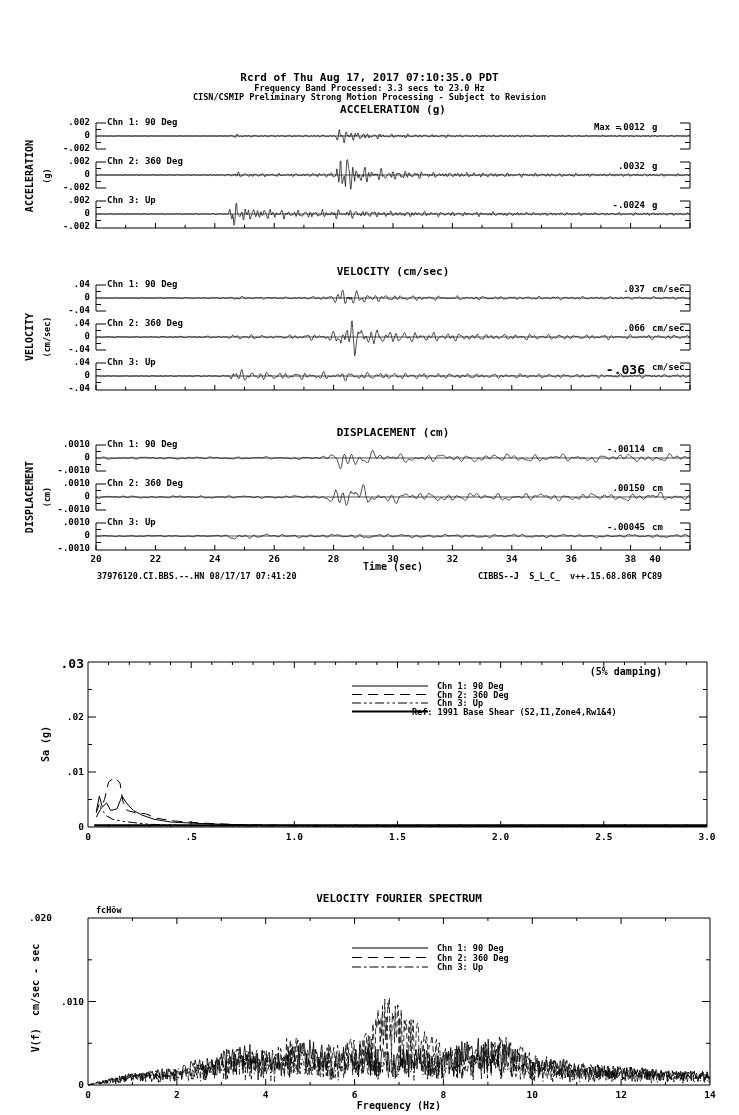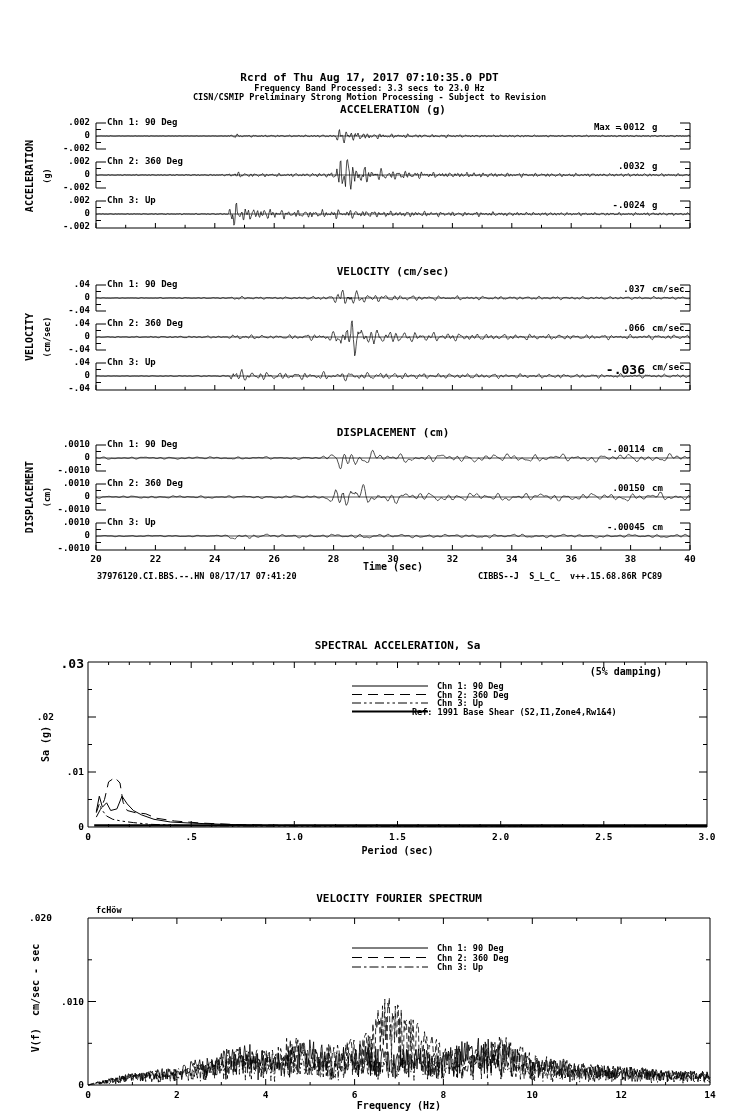--- a/index.html
+++ b/index.html
@@ -72,25 +72,23 @@
       <path d="M88.0,1085.0L88.7,1084.8L89.5,1084.7L90.2,1084.5L91.0,1084.4L91.7,1084.1L92.5,1084.2L93.2,1084.0L94.0,1084.2L94.7,1083.6L95.5,1083.2L96.2,1083.2L97.0,1082.7L97.7,1082.9L98.5,1083.4L99.2,1081.6L100.0,1084.3L100.7,1082.1L101.5,1081.8L102.2,1082.1L103.0,1082.2L103.7,1081.0L104.5,1081.7L105.2,1080.0L106.0,1082.3L106.7,1082.0L107.5,1080.1L108.2,1080.9L109.0,1083.4L109.7,1083.4L110.5,1080.4L111.2,1079.5L112.0,1079.3L112.7,1078.1L113.5,1079.4L114.2,1080.4L115.0,1081.3L115.7,1079.7L116.5,1077.4L117.2,1077.4L118.0,1081.8L118.7,1082.6L119.5,1081.4L120.2,1076.8L121.0,1076.9L121.7,1078.9L122.5,1076.1L123.2,1076.5L124.0,1075.6L124.7,1081.8L125.5,1077.8L126.2,1078.8L127.0,1076.8L127.7,1076.1L128.5,1076.8L129.2,1076.4L130.0,1074.4L130.7,1076.4L131.5,1074.1L132.2,1073.4L133.0,1080.3L133.7,1075.6L134.5,1073.9L135.2,1076.2L136.0,1078.8L136.7,1074.2L137.5,1077.8L138.2,1074.3L139.0,1074.9L139.7,1073.3L140.5,1081.4L141.2,1072.6L142.0,1075.6L142.7,1080.8L143.5,1077.6L144.2,1079.3L145.0,1074.9L145.7,1082.8L146.5,1073.5L147.2,1072.0L148.0,1076.7L148.7,1076.5L149.5,1073.3L150.2,1077.9L150.9,1073.0L151.7,1072.1L152.4,1071.2L153.2,1075.6L153.9,1080.6L154.7,1078.1L155.4,1070.8L156.2,1074.8L156.9,1070.6L157.7,1074.7L158.4,1082.2L159.2,1072.9L159.9,1077.8L160.7,1080.4L161.4,1077.1L162.2,1077.4L162.9,1073.7L163.7,1071.9L164.4,1073.2L165.2,1076.0L165.9,1075.6L166.7,1077.1L167.4,1075.7L168.2,1075.8L168.9,1077.0L169.7,1075.8L170.4,1074.0L171.2,1071.1L171.9,1072.0L172.7,1073.3L173.4,1079.0L174.2,1069.1L174.9,1080.6L175.7,1069.6L176.4,1079.2L177.2,1071.5L177.9,1069.2L178.7,1068.7L179.4,1069.9L180.2,1072.3L180.9,1071.2L181.7,1072.1L182.4,1073.3L183.2,1073.8L183.9,1073.1L184.7,1068.6L185.4,1068.8L186.2,1077.2L186.9,1072.4L187.7,1068.2L188.4,1069.0L189.2,1067.8L189.9,1067.8L190.7,1075.7L191.4,1072.3L192.2,1076.7L192.9,1079.3L193.7,1070.2L194.4,1076.6L195.2,1068.6L195.9,1066.8L196.7,1076.0L197.4,1065.0L198.2,1069.0L198.9,1065.2L199.7,1066.2L200.4,1081.2L201.2,1064.7L201.9,1066.9L202.7,1073.6L203.4,1063.8L204.2,1066.3L204.9,1067.6L205.7,1071.0L206.4,1077.7L207.2,1072.9L207.9,1062.7L208.7,1066.2L209.4,1061.0L210.2,1061.8L210.9,1063.5L211.7,1060.9L212.4,1070.2L213.1,1064.4L213.9,1069.5L214.6,1066.5L215.4,1065.1L216.1,1059.7L216.9,1061.2L217.6,1069.5L218.4,1059.5L219.1,1061.7L219.9,1073.3L220.6,1063.7L221.4,1065.0L222.1,1061.6L222.9,1057.4L223.6,1078.6L224.4,1071.8L225.1,1071.6L225.9,1059.8L226.6,1062.4L227.4,1055.4L228.1,1055.9L228.9,1062.0L229.6,1068.4L230.4,1068.2L231.1,1065.4L231.9,1057.9L232.6,1059.3L233.4,1069.9L234.1,1051.9L234.9,1061.6L235.6,1055.4L236.4,1048.6L237.1,1051.0L237.9,1049.1L238.6,1051.5L239.4,1074.4L240.1,1048.9L240.9,1062.2L241.6,1060.3L242.4,1066.7L243.1,1063.2L243.9,1061.1L244.6,1059.3L245.4,1080.1L246.1,1053.3L246.9,1050.9L247.6,1073.9L248.4,1051.8L249.1,1058.0L249.9,1076.4L250.6,1059.5L251.4,1070.8L252.1,1052.8L252.9,1053.4L253.6,1058.0L254.4,1073.6L255.1,1073.5L255.9,1067.5L256.6,1060.8L257.4,1062.6L258.1,1058.8L258.9,1060.1L259.6,1072.5L260.4,1062.8L261.1,1076.7L261.9,1067.2L262.6,1063.8L263.4,1079.1L264.1,1067.4L264.9,1064.8L265.6,1062.1L266.4,1074.6L267.1,1069.5L267.9,1056.9L268.6,1069.0L269.4,1069.7L270.1,1056.8L270.9,1080.7L271.6,1065.1L272.4,1063.5L273.1,1072.5L273.9,1071.8L274.6,1081.5L275.3,1061.8L276.1,1062.2L276.8,1067.3L277.6,1065.6L278.3,1060.0L279.1,1059.8L279.8,1064.8L280.6,1064.3L281.3,1064.2L282.1,1057.9L282.8,1059.9L283.6,1060.0L284.3,1073.3L285.1,1066.8L285.8,1062.9L286.6,1063.0L287.3,1063.2L288.1,1074.0L288.8,1075.2L289.6,1071.6L290.3,1058.7L291.1,1063.3L291.8,1059.2L292.6,1061.9L293.3,1066.4L294.1,1068.6L294.8,1071.5L295.6,1067.9L296.3,1064.5L297.1,1075.4L297.8,1073.1L298.6,1071.8L299.3,1066.3L300.1,1074.0L300.8,1062.9L301.6,1064.8L302.3,1058.5L303.1,1061.2L303.8,1061.6L304.6,1073.6L305.3,1073.4L306.1,1066.4L306.8,1072.6L307.6,1074.7L308.3,1068.3L309.1,1067.5L309.8,1069.8L310.6,1064.0L311.3,1073.2L312.1,1076.0L312.8,1067.7L313.6,1066.4L314.3,1069.9L315.1,1058.5L315.8,1069.6L316.6,1066.6L317.3,1074.8L318.1,1062.1L318.8,1076.8L319.6,1059.0L320.3,1076.7L321.1,1076.9L321.8,1074.5L322.6,1060.0L323.3,1077.0L324.1,1062.0L324.8,1060.4L325.6,1058.0L326.3,1059.4L327.1,1074.6L327.8,1069.4L328.6,1064.3L329.3,1060.4L330.1,1080.4L330.8,1067.8L331.6,1080.7L332.3,1071.5L333.1,1073.4L333.8,1074.4L334.6,1077.0L335.3,1077.6L336.1,1063.6L336.8,1067.4L337.5,1068.1L338.3,1080.4L339.0,1063.4L339.8,1069.6L340.5,1064.8L341.3,1072.7L342.0,1066.7L342.8,1066.8L343.5,1077.8L344.3,1071.3L345.0,1061.9L345.8,1070.1L346.5,1058.8L347.3,1058.2L348.0,1057.1L348.8,1065.4L349.5,1062.8L350.3,1062.2L351.0,1062.4L351.8,1059.3L352.5,1060.1L353.3,1061.3L354.0,1060.6L354.8,1057.8L355.5,1069.0L356.3,1067.3L357.0,1071.9L357.8,1076.2L358.5,1063.8L359.3,1069.6L360.0,1059.4L360.8,1061.7L361.5,1073.6L362.3,1059.4L363.0,1073.3L363.8,1058.3L364.5,1059.3L365.3,1062.3L366.0,1057.7L366.8,1063.9L367.5,1071.3L368.3,1075.3L369.0,1067.0L369.8,1059.5L370.5,1071.7L371.3,1061.0L372.0,1074.2L372.8,1073.0L373.5,1065.1L374.3,1060.1L375.0,1073.4L375.8,1059.8L376.5,1067.3L377.3,1058.4L378.0,1079.4L378.8,1061.7L379.5,1067.5L380.3,1074.0L381.0,1062.4L381.8,1065.1L382.5,1072.4L383.3,1062.1L384.0,1065.1L384.8,1058.9L385.5,1061.3L386.3,1062.4L387.0,1061.8L387.8,1068.0L388.5,1078.0L389.3,1067.7L390.0,1069.7L390.8,1069.2L391.5,1073.9L392.3,1069.0L393.0,1060.5L393.8,1068.8L394.5,1063.7L395.3,1067.5L396.0,1070.5L396.8,1076.6L397.5,1065.8L398.3,1075.0L399.0,1068.6L399.7,1065.0L400.5,1060.3L401.2,1067.4L402.0,1059.7L402.7,1065.8L403.5,1059.7L404.2,1071.3L405.0,1059.8L405.7,1063.9L406.5,1073.6L407.2,1068.6L408.0,1072.7L408.7,1060.3L409.5,1061.1L410.2,1068.2L411.0,1072.2L411.7,1063.3L412.5,1060.1L413.2,1064.7L414.0,1080.4L414.7,1063.7L415.5,1066.5L416.2,1058.3L417.0,1061.5L417.7,1058.6L418.5,1058.3L419.2,1059.1L420.0,1059.0L420.7,1062.0L421.5,1067.2L422.2,1060.2L423.0,1074.9L423.7,1060.0L424.5,1067.2L425.2,1057.1L426.0,1064.0L426.7,1069.1L427.5,1079.2L428.2,1060.3L429.0,1076.4L429.7,1058.7L430.5,1073.7L431.2,1077.0L432.0,1058.1L432.7,1076.5L433.5,1061.6L434.2,1060.9L435.0,1072.1L435.7,1063.6L436.5,1061.8L437.2,1060.1L438.0,1079.0L438.7,1061.0L439.5,1071.4L440.2,1060.8L441.0,1061.2L441.7,1061.6L442.5,1069.5L443.2,1078.3L444.0,1074.8L444.7,1067.3L445.5,1072.6L446.2,1068.0L447.0,1060.1L447.7,1065.6L448.5,1068.4L449.2,1067.4L450.0,1069.2L450.7,1065.5L451.5,1066.9L452.2,1063.1L453.0,1063.9L453.7,1075.6L454.5,1059.3L455.2,1056.7L456.0,1059.3L456.7,1077.1L457.5,1056.4L458.2,1068.4L459.0,1064.2L459.7,1068.1L460.5,1071.5L461.2,1070.9L461.9,1079.5L462.7,1067.7L463.4,1060.3L464.2,1064.3L464.9,1070.9L465.7,1066.0L466.4,1070.6L467.2,1072.5L467.9,1068.2L468.7,1059.9L469.4,1059.1L470.2,1056.2L470.9,1076.6L471.7,1058.7L472.4,1054.6L473.2,1057.0L473.9,1055.8L474.7,1064.9L475.4,1059.9L476.2,1056.8L476.9,1060.2L477.7,1053.0L478.4,1067.6L479.2,1063.1L479.9,1057.2L480.7,1068.8L481.4,1062.9L482.2,1065.7L482.9,1061.3L483.7,1051.7L484.4,1053.2L485.2,1053.2L485.9,1061.7L486.7,1061.4L487.4,1056.4L488.2,1066.0L488.9,1062.9L489.7,1061.4L490.4,1064.0L491.2,1075.7L491.9,1058.7L492.7,1054.9L493.4,1061.7L494.2,1056.6L494.9,1055.2L495.7,1069.5L496.4,1060.9L497.2,1059.9L497.9,1067.0L498.7,1059.1L499.4,1072.1L500.2,1068.2L500.9,1080.3L501.7,1062.6L502.4,1064.5L503.2,1064.0L503.9,1059.5L504.7,1060.5L505.4,1069.6L506.2,1060.4L506.9,1057.7L507.7,1070.1L508.4,1062.8L509.2,1069.5L509.9,1071.7L510.7,1072.0L511.4,1067.8L512.2,1076.8L512.9,1073.4L513.7,1071.8L514.4,1064.0L515.2,1069.4L515.9,1065.5L516.7,1071.5L517.4,1067.2L518.2,1068.4L518.9,1070.0L519.7,1066.6L520.4,1079.3L521.2,1067.3L521.9,1063.5L522.7,1074.2L523.4,1072.7L524.1,1061.7L524.9,1065.0L525.6,1074.5L526.4,1068.0L527.1,1063.3L527.9,1071.3L528.6,1072.8L529.4,1074.4L530.1,1069.9L530.9,1072.4L531.6,1075.9L532.4,1064.7L533.1,1079.8L533.9,1066.9L534.6,1080.9L535.4,1068.8L536.1,1071.4L536.9,1070.9L537.6,1064.3L538.4,1069.9L539.1,1066.2L539.9,1069.8L540.6,1072.3L541.4,1070.3L542.1,1069.6L542.9,1081.5L543.6,1066.8L544.4,1068.5L545.1,1076.1L545.9,1073.1L546.6,1072.4L547.4,1078.4L548.1,1069.7L548.9,1075.7L549.6,1065.5L550.4,1069.2L551.1,1066.8L551.9,1066.0L552.6,1081.7L553.4,1078.4L554.1,1065.9L554.9,1075.6L555.6,1070.3L556.4,1073.8L557.1,1075.1L557.9,1067.6L558.6,1068.3L559.4,1076.2L560.1,1078.7L560.9,1067.3L561.6,1070.2L562.4,1069.0L563.1,1069.8L563.9,1074.5L564.6,1077.9L565.4,1067.5L566.1,1072.7L566.9,1073.6L567.6,1076.3L568.4,1072.2L569.1,1072.1L569.9,1067.8L570.6,1068.3L571.4,1075.2L572.1,1080.2L572.9,1079.8L573.6,1069.2L574.4,1076.3L575.1,1068.6L575.9,1075.3L576.6,1078.5L577.4,1076.6L578.1,1069.9L578.9,1071.0L579.6,1082.1L580.4,1074.7L581.1,1070.1L581.9,1072.1L582.6,1072.7L583.4,1072.9L584.1,1068.9L584.9,1069.8L585.6,1078.6L586.3,1071.0L587.1,1072.4L587.8,1071.2L588.6,1082.8L589.3,1074.2L590.1,1075.0L590.8,1070.4L591.6,1070.5L592.3,1075.6L593.1,1081.2L593.8,1073.9L594.6,1081.6L595.3,1071.0L596.1,1069.7L596.8,1078.2L597.6,1079.1L598.3,1079.8L599.1,1080.0L599.8,1070.8L600.6,1078.6L601.3,1072.7L602.1,1069.7L602.8,1071.7L603.6,1071.7L604.3,1071.6L605.1,1075.3L605.8,1070.0L606.6,1075.0L607.3,1071.0L608.1,1080.2L608.8,1072.1L609.6,1070.8L610.3,1076.1L611.1,1071.2L611.8,1081.6L612.6,1070.8L613.3,1080.3L614.1,1073.1L614.8,1080.5L615.6,1079.8L616.3,1075.4L617.1,1073.6L617.8,1075.0L618.6,1072.4L619.3,1075.0L620.1,1073.1L620.8,1071.2L621.6,1073.1L622.3,1072.3L623.1,1079.4L623.8,1076.9L624.6,1080.0L625.3,1073.0L626.1,1076.2L626.8,1072.1L627.6,1072.0L628.3,1079.5L629.1,1074.2L629.8,1078.7L630.6,1072.2L631.3,1073.8L632.1,1072.5L632.8,1071.0L633.6,1079.1L634.3,1070.9L635.1,1081.5L635.8,1071.5L636.6,1075.9L637.3,1075.8L638.1,1076.2L638.8,1077.1L639.6,1073.8L640.3,1081.9L641.1,1072.2L641.8,1074.3L642.6,1076.5L643.3,1071.1L644.1,1076.5L644.8,1079.5L645.6,1072.1L646.3,1075.5L647.1,1072.3L647.8,1073.9L648.5,1073.0L649.3,1081.0L650.0,1072.7L650.8,1078.5L651.5,1082.9L652.3,1072.3L653.0,1075.1L653.8,1079.0L654.5,1071.9L655.3,1075.5L656.0,1073.0L656.8,1082.5L657.5,1082.4L658.3,1074.3L659.0,1081.3L659.8,1074.2L660.5,1080.9L661.3,1071.5L662.0,1079.6L662.8,1073.1L663.5,1072.9L664.3,1075.2L665.0,1072.1L665.8,1073.5L666.5,1073.1L667.3,1072.1L668.0,1082.2L668.8,1074.9L669.5,1074.9L670.3,1079.7L671.0,1075.0L671.8,1079.7L672.5,1075.2L673.3,1075.0L674.0,1082.0L674.8,1075.6L675.5,1078.9L676.3,1079.2L677.0,1072.7L677.8,1074.3L678.5,1078.2L679.3,1076.3L680.0,1073.1L680.8,1079.0L681.5,1079.3L682.3,1073.4L683.0,1083.2L683.8,1072.7L684.5,1074.9L685.3,1076.6L686.0,1076.0L686.8,1079.9L687.5,1081.7L688.3,1073.3L689.0,1076.7L689.8,1077.8L690.5,1078.8L691.3,1076.0L692.0,1074.0L692.8,1077.5L693.5,1075.1L694.3,1081.8L695.0,1079.5L695.8,1075.8L696.5,1079.9L697.3,1076.6L698.0,1077.8L698.8,1078.5L699.5,1075.5L700.3,1081.0L701.0,1076.5L701.8,1076.4L702.5,1074.4L703.3,1076.8L704.0,1076.8L704.8,1074.1L705.5,1076.5L706.3,1074.3L707.0,1079.8L707.8,1081.0L708.5,1075.9L709.3,1077.4L710.0,1083.1" fill="none" stroke="#000000" stroke-width="0.8" stroke-dasharray="6 2.5 1.5 2.5"></path>
     </svg>
 
   <div class="hline" style="top:72px;font-size:11px">Rcrd of Thu Aug 17, 2017 07:10:35.0 PDT</div>
   <div class="hline" style="top:84px;font-size:8.5px">Frequency Band Processed: 3.3 secs to 23.0 Hz</div>
   <div class="hline" style="top:93px;font-size:8.5px">CISN/CSMIP Preliminary Strong Motion Processing - Subject to Revision</div>
 
   <div class="lbl" style="left:60px;width:666px;text-align:center;top:104px;font-size:11px">ACCELERATION (g)</div>
   <div class="lbl" style="left:60px;width:666px;text-align:center;top:427px;font-size:11px">DISPLACEMENT (cm)</div>
   <div class="lbl" style="left:60px;width:666px;text-align:center;top:266px;font-size:11px">VELOCITY (cm/sec)</div>
-  <div class="lbl" style="left:88px;width:619px;text-align:center;top:640px;font-size:11px">SPECTRAL ACCELERATION, Sa</div>
   <div class="lbl" style="left:88px;width:622px;text-align:center;top:893px;font-size:11px">VELOCITY FOURIER SPECTRUM</div>
 
   <div class="lbl" style="left:93px;width:600px;text-align:center;top:562px;font-size:10px">Time (sec)</div>
-  <div class="lbl" style="left:88px;width:619px;text-align:center;top:846px;font-size:10px">Period (sec)</div>
   <div class="lbl" style="left:88px;width:622px;text-align:center;top:1101px;font-size:10px">Frequency (Hz)</div>
   <div class="lbl" style="right:77px;top:667px;font-size:10px">(5% damping)</div>
   <div class="lbl" style="left:96px;top:906px;font-size:8.5px">fcHöw</div>
   <div class="lbl" style="left:97px;top:572px;font-size:8.5px">37976120.CI.BBS.--.HN 08/17/17 07:41:20</div>
   <div class="lbl" style="left:478px;top:572px;font-size:8.5px">CIBBS--J  S_L_C_  v++.15.68.86R PC89</div>
 
   <div class="vlabel" style="left:30px;top:176px;font-size:10px">ACCELERATION</div>
   <div class="vlabel" style="left:47px;top:176px;font-size:8.5px">(g)</div>
   <div class="vlabel" style="left:30px;top:337px;font-size:10px">VELOCITY</div>
   <div class="vlabel" style="left:47px;top:337px;font-size:8.5px">(cm/sec)</div>
@@ -156,23 +154,23 @@
     <div class="lbl" style="left: 76px; top: 554px; width: 40px; text-align: center; font-size: 9.5px;">20</div>
     <div class="lbl" style="left: 135.4px; top: 554px; width: 40px; text-align: center; font-size: 9.5px;">22</div>
     <div class="lbl" style="left: 194.8px; top: 554px; width: 40px; text-align: center; font-size: 9.5px;">24</div>
     <div class="lbl" style="left: 254.2px; top: 554px; width: 40px; text-align: center; font-size: 9.5px;">26</div>
     <div class="lbl" style="left: 313.6px; top: 554px; width: 40px; text-align: center; font-size: 9.5px;">28</div>
     <div class="lbl" style="left: 373px; top: 554px; width: 40px; text-align: center; font-size: 9.5px;">30</div>
     <div class="lbl" style="left: 432.4px; top: 554px; width: 40px; text-align: center; font-size: 9.5px;">32</div>
     <div class="lbl" style="left: 491.8px; top: 554px; width: 40px; text-align: center; font-size: 9.5px;">34</div>
     <div class="lbl" style="left: 551.2px; top: 554px; width: 40px; text-align: center; font-size: 9.5px;">36</div>
     <div class="lbl" style="left: 610.6px; top: 554px; width: 40px; text-align: center; font-size: 9.5px;">38</div>
-    <div class="lbl" style="left: 670px; top: 554px; width: 40px; text-align: center; font-size: 9.5px;">40</div>
+    <div class="lbl" style="left: 635px; top: 554px; width: 40px; text-align: center; font-size: 9.5px;">40</div>
     <div class="lbl" style="right: 655px; top: 657px; text-align: right; font-size: 13px;">.03</div>
-    <div class="lbl" style="right: 685px; top: 712px; text-align: right; font-size: 9.5px;">.02</div>
+    <div class="lbl" style="right: 655px; top: 712px; text-align: right; font-size: 9.5px;">.02</div>
     <div class="lbl" style="right: 655px; top: 767px; text-align: right; font-size: 9.5px;">.01</div>
     <div class="lbl" style="right: 655px; top: 822px; text-align: right; font-size: 9.5px;">0</div>
     <div class="lbl" style="left: 68px; top: 832px; width: 40px; text-align: center; font-size: 9.5px;">0</div>
     <div class="lbl" style="left: 171.167px; top: 832px; width: 40px; text-align: center; font-size: 9.5px;">.5</div>
     <div class="lbl" style="left: 274.333px; top: 832px; width: 40px; text-align: center; font-size: 9.5px;">1.0</div>
     <div class="lbl" style="left: 377.5px; top: 832px; width: 40px; text-align: center; font-size: 9.5px;">1.5</div>
     <div class="lbl" style="left: 480.667px; top: 832px; width: 40px; text-align: center; font-size: 9.5px;">2.0</div>
     <div class="lbl" style="left: 583.833px; top: 832px; width: 40px; text-align: center; font-size: 9.5px;">2.5</div>
     <div class="lbl" style="left: 687px; top: 832px; width: 40px; text-align: center; font-size: 9.5px;">3.0</div>
     <div class="lbl" style="left: 437px; top: 682px; font-size: 8.5px;">Chn 1: 90 Deg</div>

